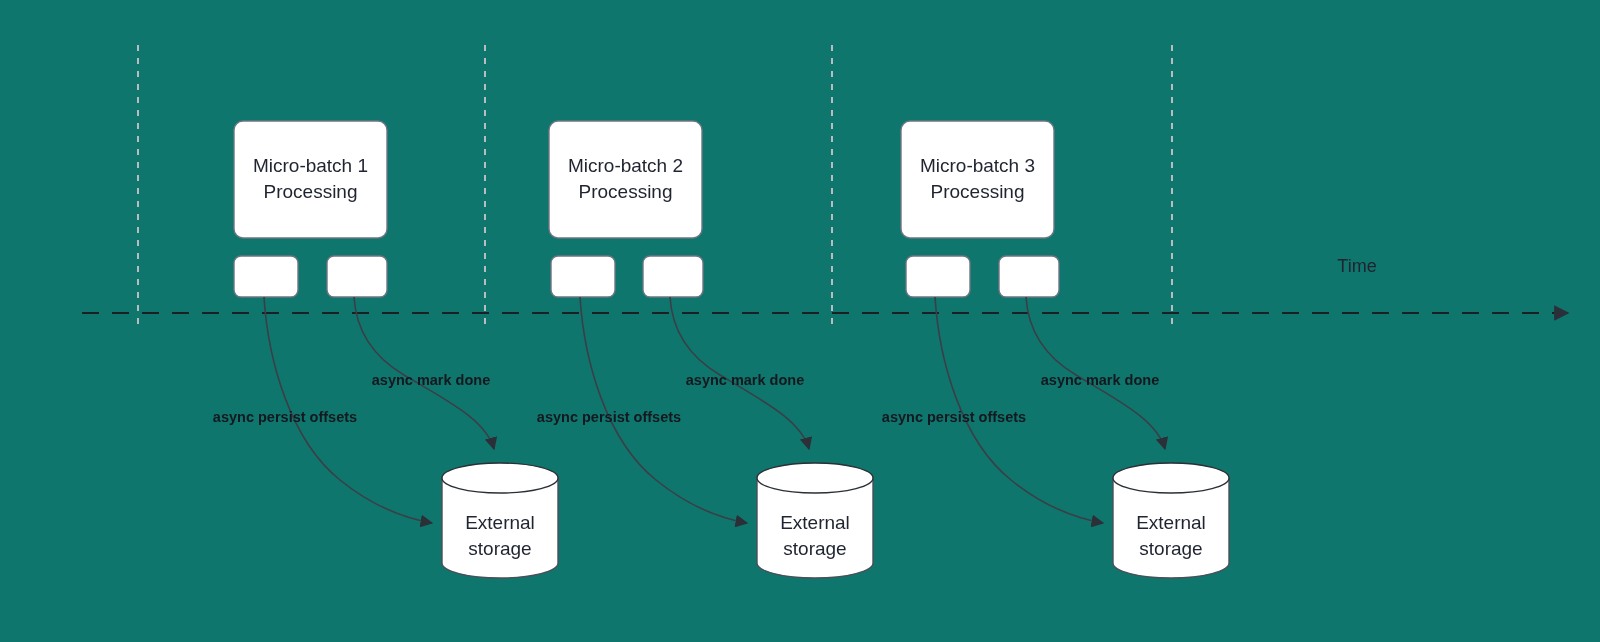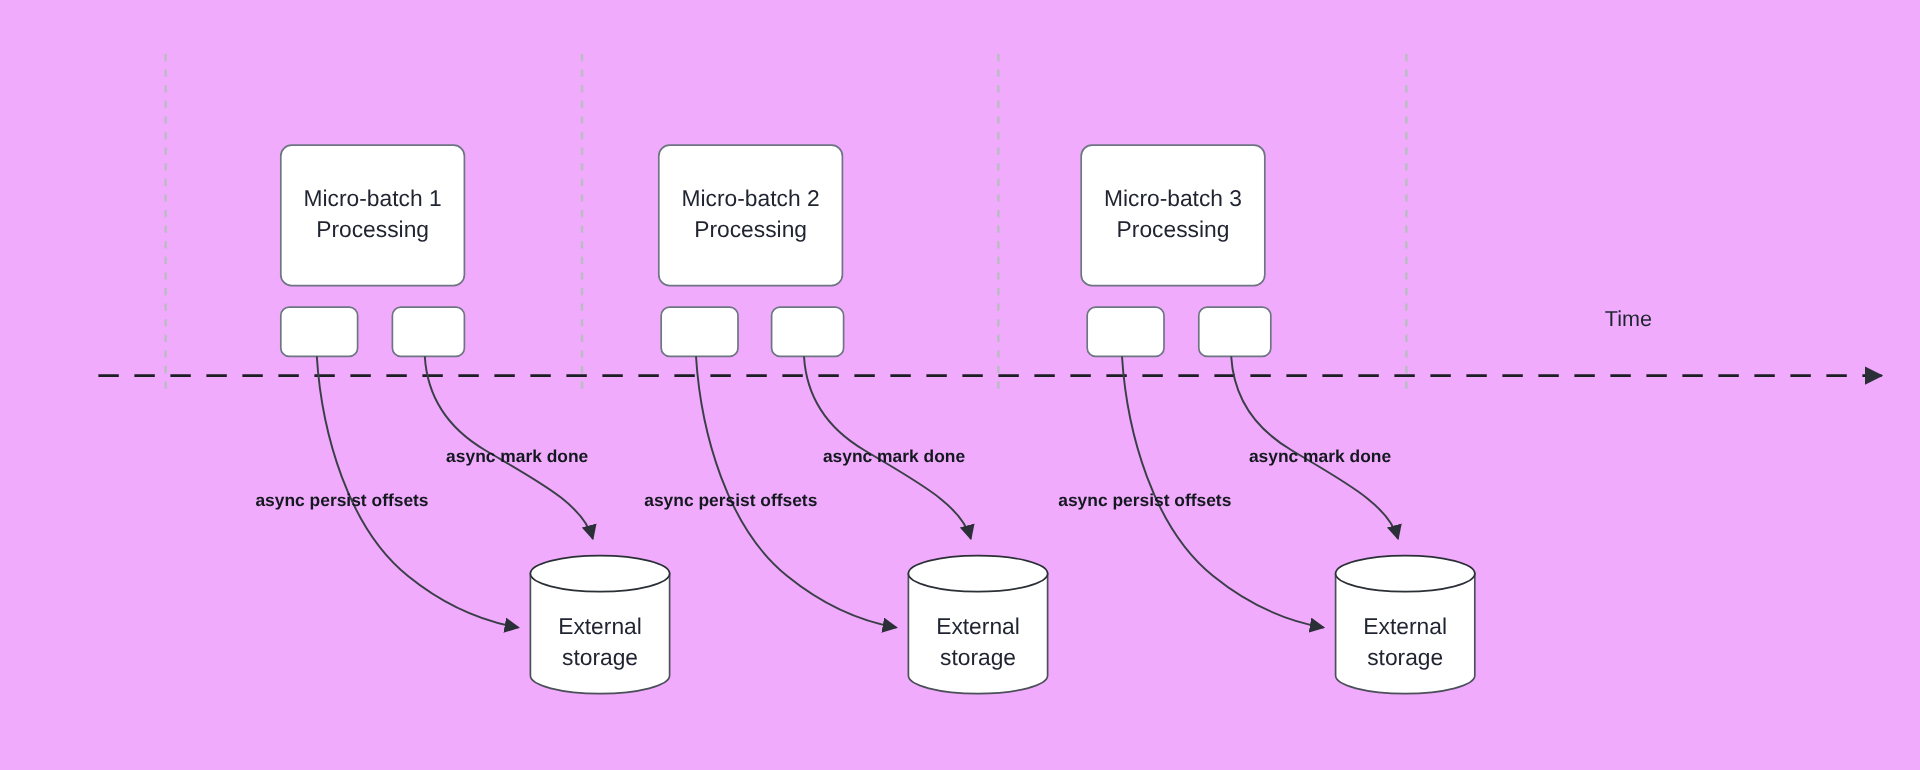--- a/index.html
+++ b/index.html
@@ -11,21 +11,21 @@
   body {
     font-family: "Liberation Sans", sans-serif;
     width: 1600px;
     height: 642px;
     overflow: hidden;
   }
   #diagram-root {
     position: relative;
     width: 1600px;
     height: 642px;
-    background: #f0abfc;
+    background: #0f766e;
   }
   #diagram-svg {
     position: absolute;
     left: 0;
     top: 0;
     width: 1600px;
     height: 642px;
   }
   .node-label {
     font-family: "Liberation Sans", sans-serif;

